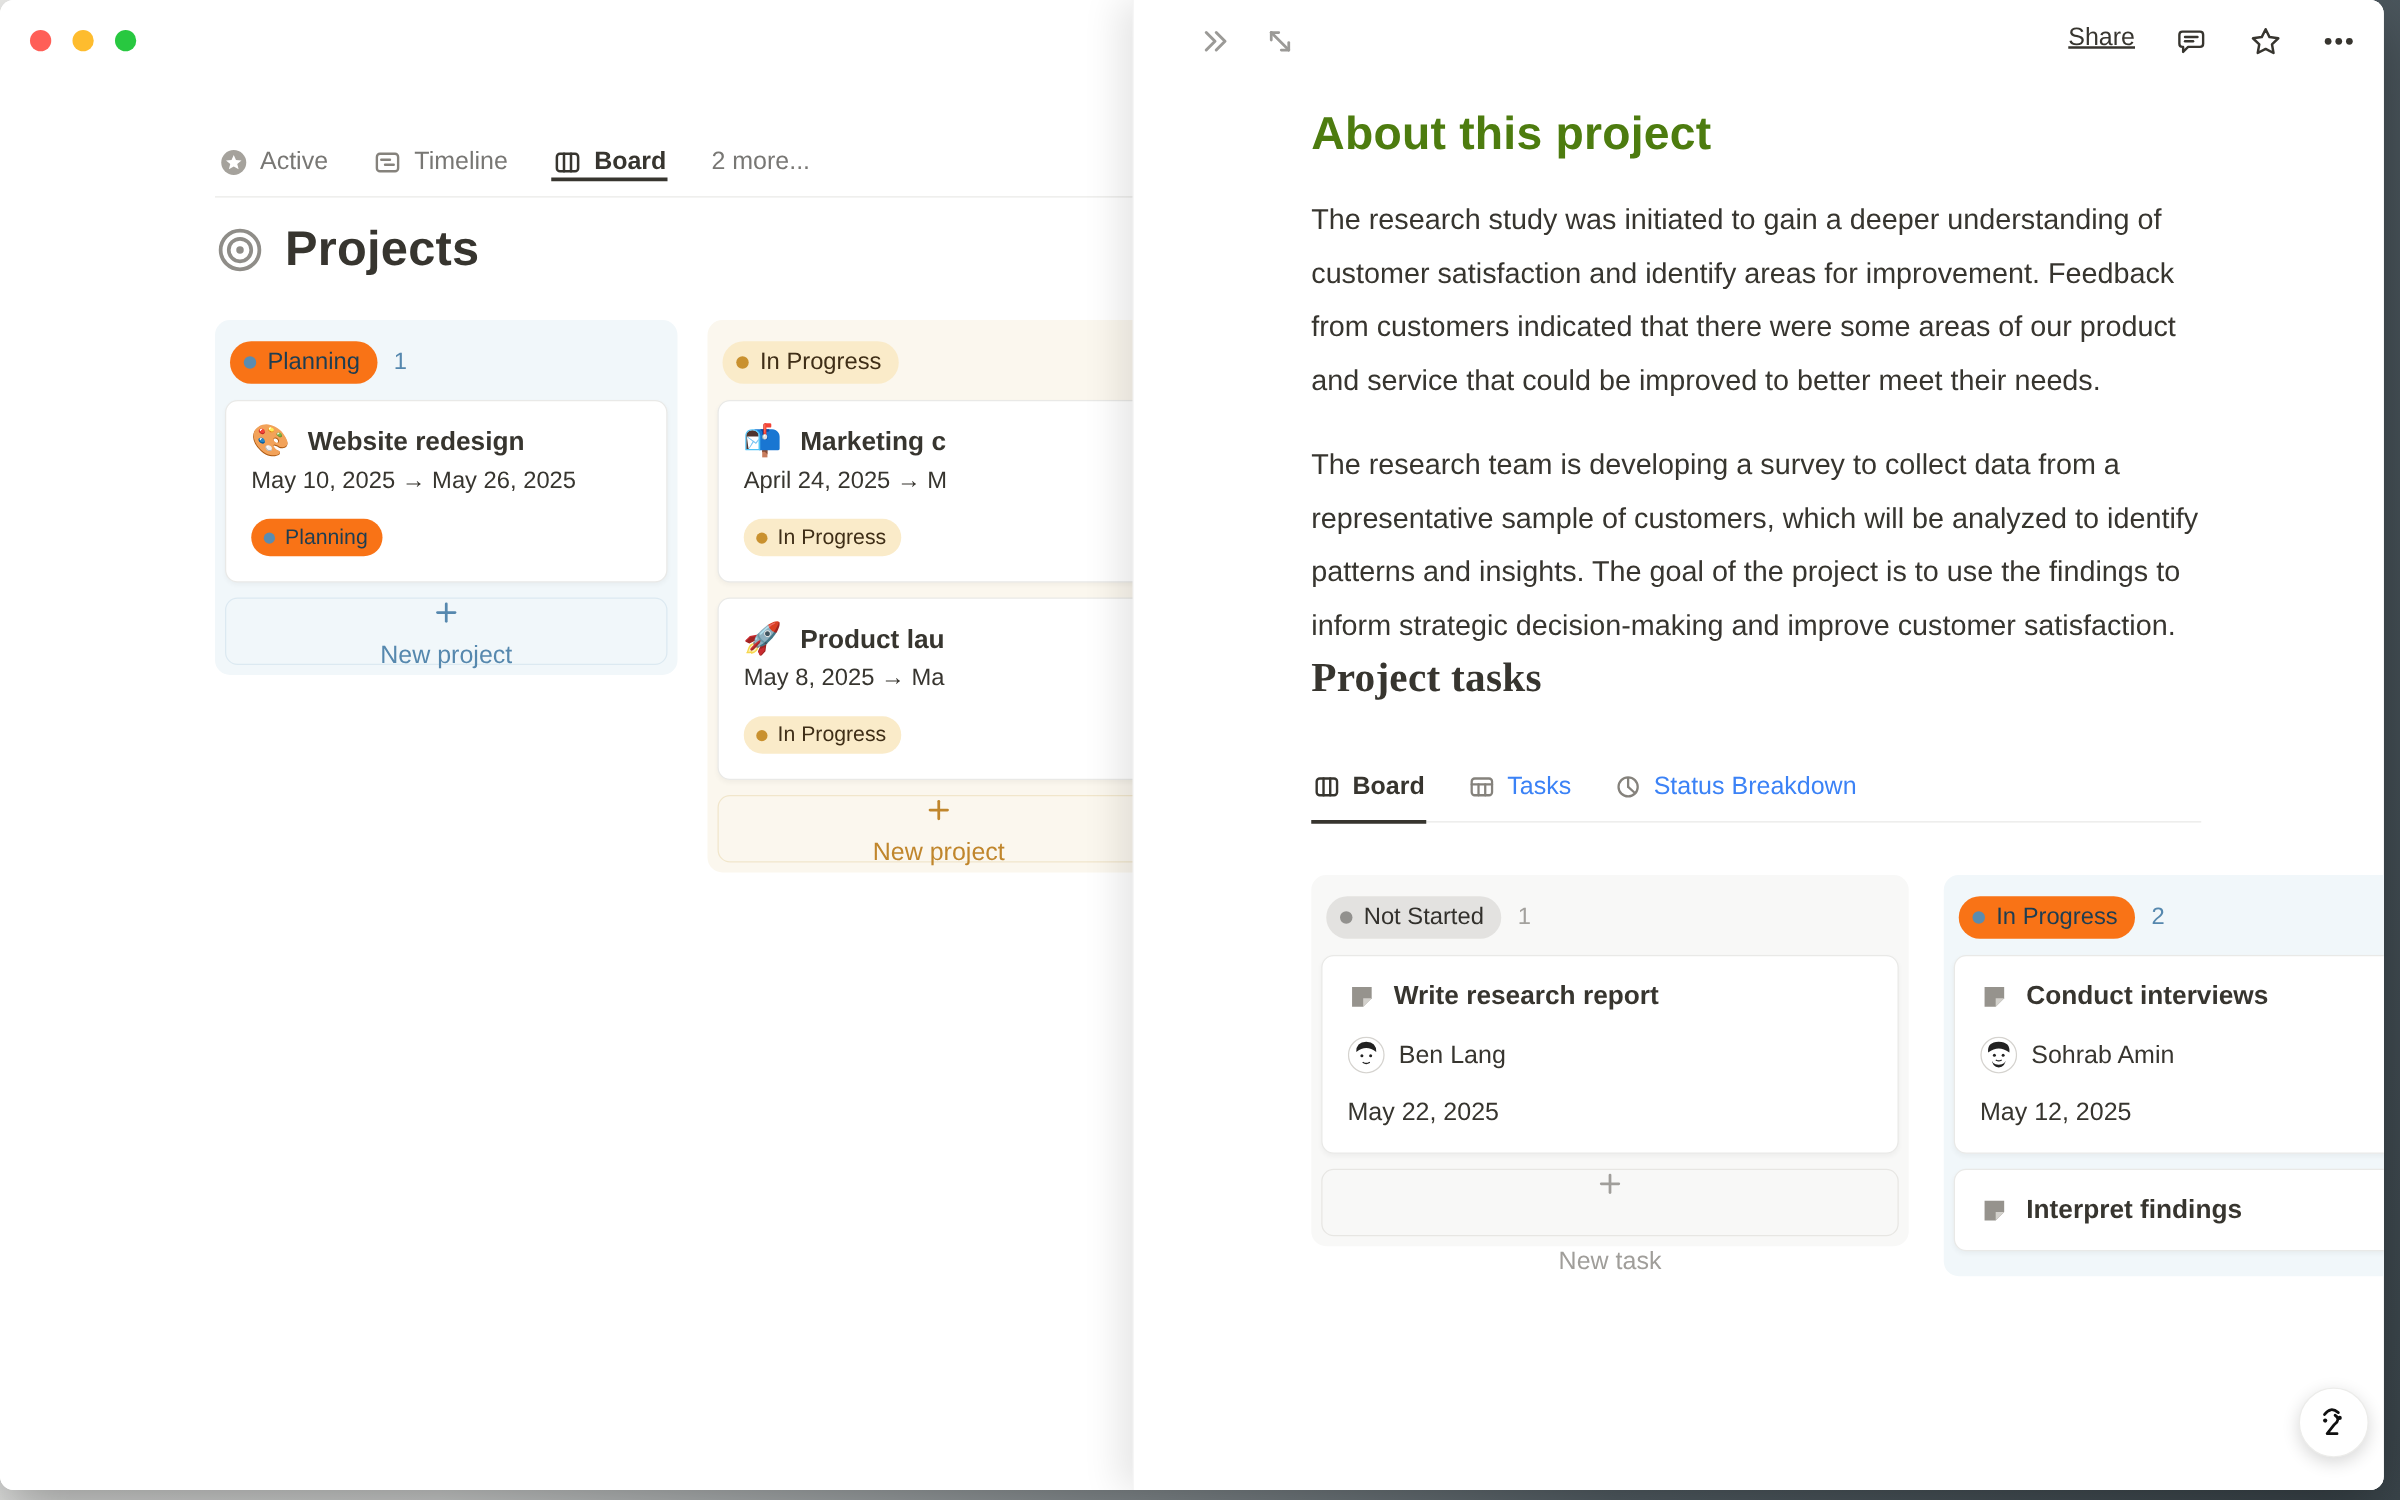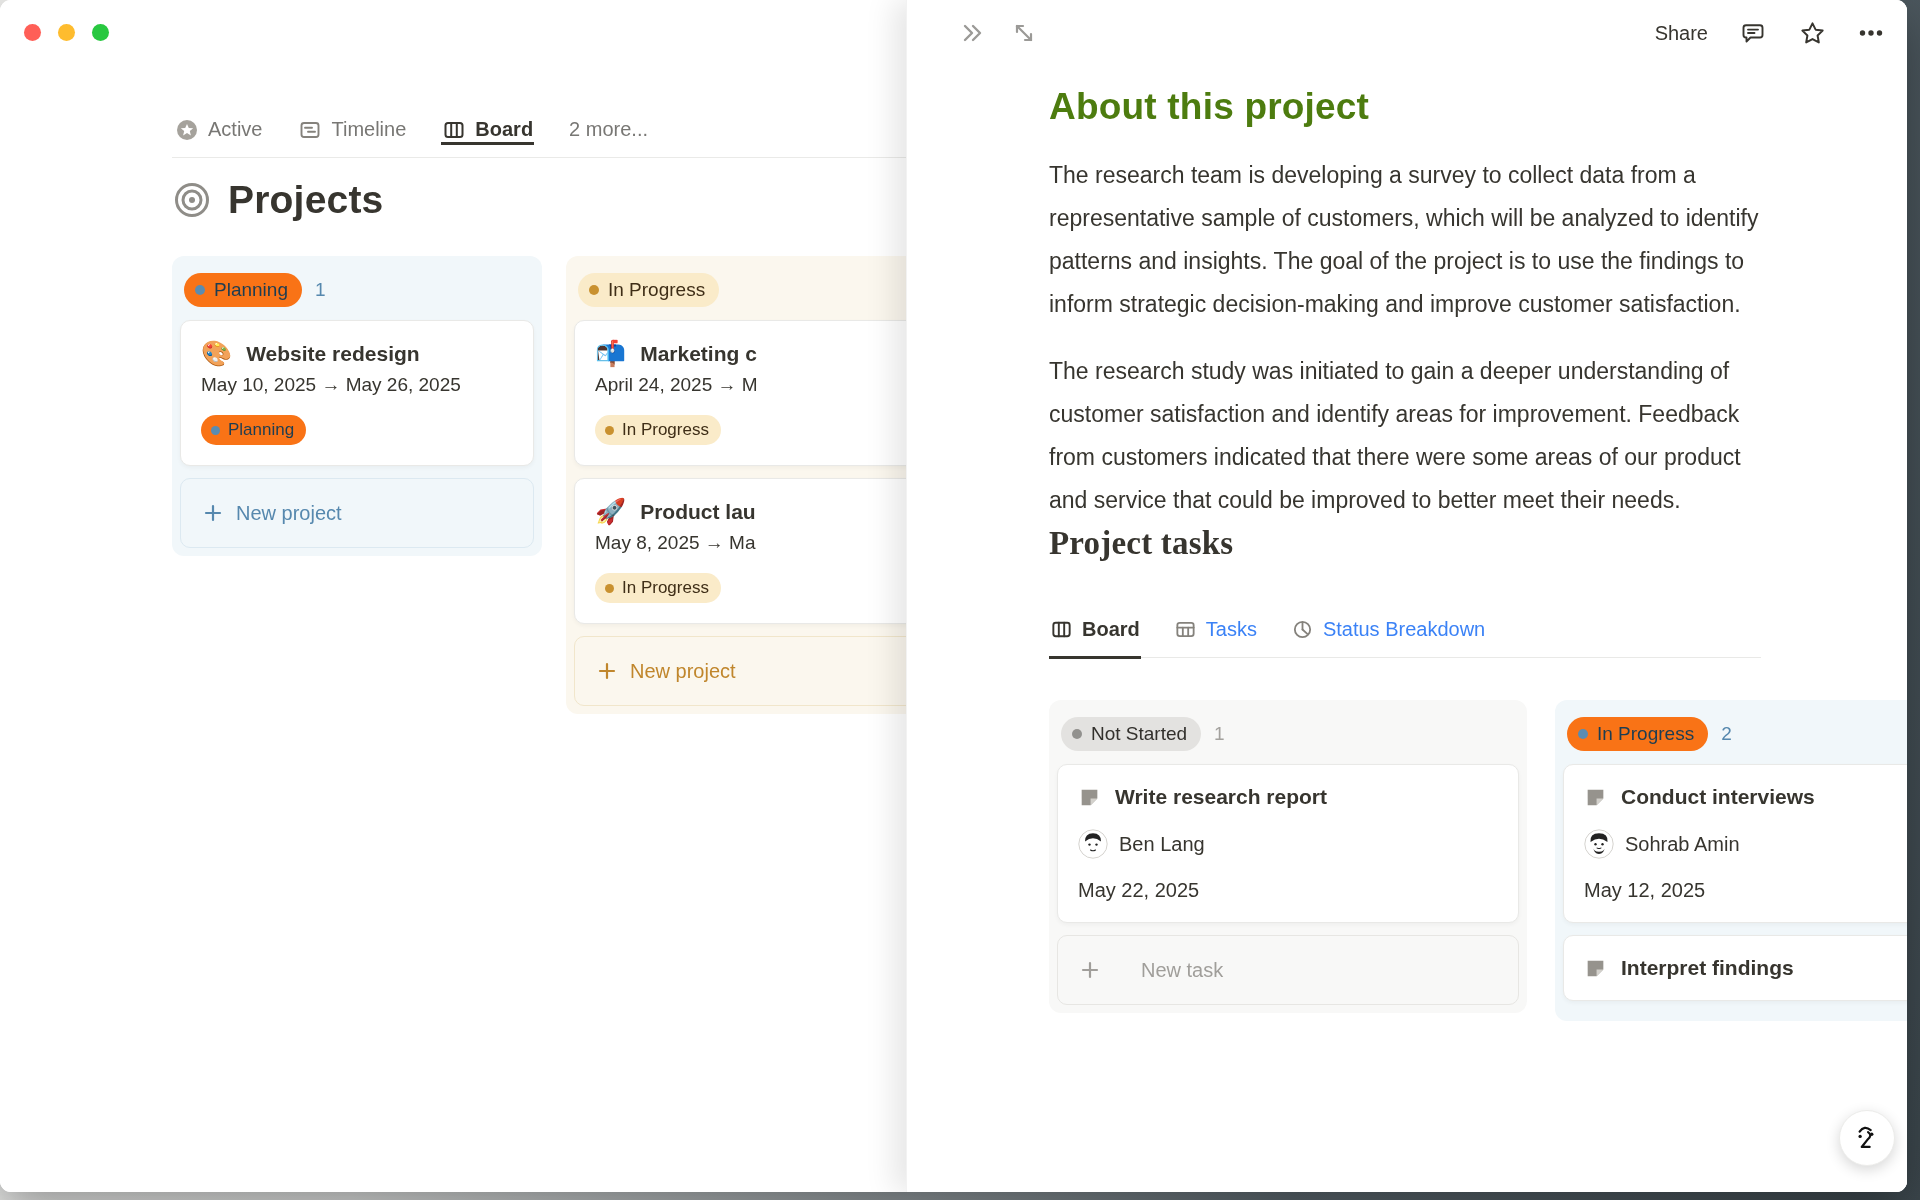--- a/index.html
+++ b/index.html
@@ -54,33 +54,33 @@
                color:#37352F; white-space:nowrap; }
   .card-emoji { font-size:25px; line-height:1; }
   .card-date { margin-top:8px; font-size:19px; color:#37352F; white-space:nowrap; }
   .card-tagrow { margin-top:19px; }
   .tag { display:inline-flex; align-items:center; gap:8px; height:30px; padding:0 12px 0 10px;
          border-radius:15px; font-size:17px; white-space:nowrap; }
   .tag .dot { width:9px; height:9px; }
   .assignee { display:flex; align-items:center; gap:11px; margin-top:20px; font-size:20px; color:#37352F; white-space:nowrap; }
   .task-date { margin-top:20px; font-size:20px; color:#37352F; white-space:nowrap; }
 
-  .new-btn { display:flex; align-items:center; gap:12px; height:70px; padding:0 21px; border-radius:10px;
-             border:1px solid; font-size:20px; cursor:pointer; background:transparent; white-space:nowrap; }
+  .new-btn { display:flex; align-items:center; gap:12px; height:54px; padding:0 21px; border-radius:10px;
+             border:1px solid; font-size:20px; cursor:pointer; background:transparent; white-space:nowrap;flex-direction:column; }
   .btn-blue { color:#5688AE; border-color:#DCE9F1; }
   .btn-orange { color:#C0862C; border-color:#F1E6CB; }
   .btn-gray { color:#A09E9A; border-color:#E7E6E3;gap:40px; }
 
   
   .side-peek { position:absolute; left:906px; top:0; bottom:0; right:0; background:#fff; z-index:10;
                border-left:1px solid rgba(0,0,0,.05); box-shadow:-12px 0 28px rgba(0,0,0,.10); }
   .panel-toolbar { position:absolute; top:0; left:0; right:0; height:66px; display:flex;
                    align-items:center; justify-content:space-between; padding:0 22px 0 52px; }
   .tb-left { display:flex; align-items:center; gap:24px; }
-  .tb-right { display:flex; align-items:center; gap:30px; }
+  .tb-right { display:flex; gap:30px;text-decoration:underline; }
   .tb-icon { display:flex; align-items:center; justify-content:center; cursor:pointer; }
   .share-label { font-size:20px; color:#37352F; cursor:pointer; }
 
   .panel-content { position:absolute; left:142px; top:70px; width:712px; }
   .panel-content h1 { font-size:37px; line-height:46px; font-weight:700; margin-top:14px; color:#4d7c0f; letter-spacing:.2px; }
   .panel-content p { font-size:23px; line-height:43px; margin-top:24px; color:#37352F; }
   .panel-content h2 { font-size:33px; line-height:42px; font-weight:700; color:#37352F; letter-spacing:.2px;font-family:Liberation Serif, serif; }
   .ptabs { display:flex; gap:32px; border-bottom:1px solid #E9E9E7; margin-top:40px; }
   .ptab { display:flex; align-items:center; gap:9px; font-size:20px; color:#3b82f6; cursor:pointer;
           padding:14px 1px 15px; border-bottom:3px solid transparent; margin-bottom:-2px; }
@@ -273,22 +273,22 @@
                 <circle cx="5.5" cy="14" r="2.7"></circle>
                 <circle cx="14" cy="14" r="2.7"></circle>
                 <circle cx="22.5" cy="14" r="2.7"></circle>
               </svg>
           </span>
         </div>
       </div>
 
       <div class="panel-content">
         <h1>About this project</h1>
+        <p>The research study was initiated to gain a deeper understanding of customer satisfaction and identify areas for improvement. Feedback from customers indicated that there were some areas of our product and service that could be improved to better meet their needs.</p>
         <p>The research team is developing a survey to collect data from a representative sample of customers, which will be analyzed to identify patterns and insights. The goal of the project is to use the findings to inform strategic decision-making and improve customer satisfaction.</p>
-        <p>The research study was initiated to gain a deeper understanding of customer satisfaction and identify areas for improvement. Feedback from customers indicated that there were some areas of our product and service that could be improved to better meet their needs.</p>
 
         <h2>Project tasks</h2>
 
         <div class="ptabs">
           <div class="ptab active">
             <span>
               <svg width="23" height="23" viewBox="0 0 24 24" fill="none" stroke="#37352F" stroke-width="2" stroke-linecap="round">
                   <rect x="3.5" y="5" width="17" height="14" rx="2.5"></rect>
                   <path d="M9.2 5 V19"></path>
                   <path d="M14.8 5 V19"></path>

